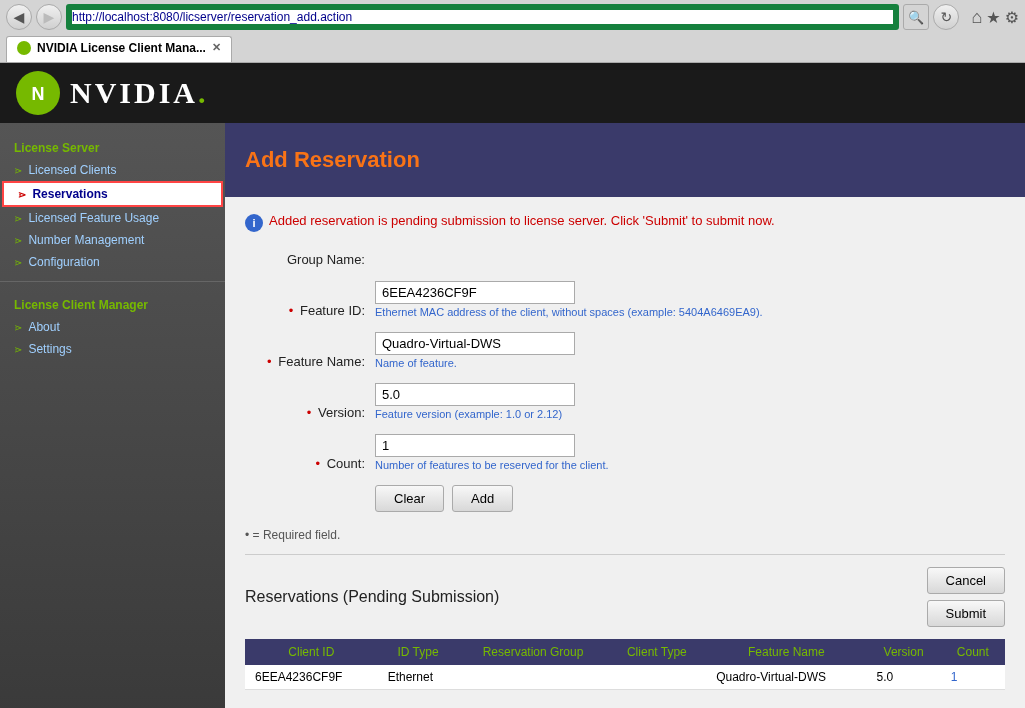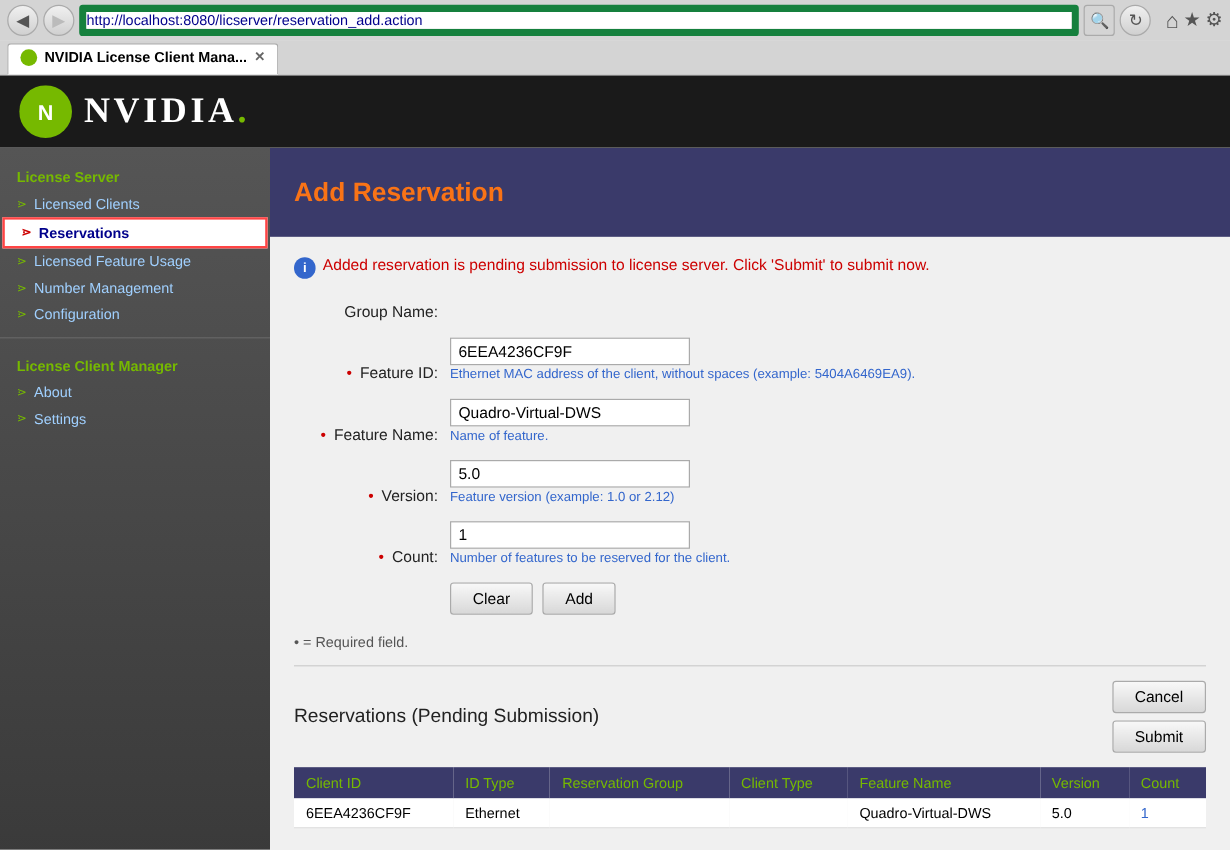--- a/index.html
+++ b/index.html
@@ -129,21 +129,21 @@
     .pending-title { font-size: 16px; color: #222; }
 
     .pending-actions { display: flex; gap: 6px; flex-direction: column; }
 
     
     .data-table { width: 100%; border-collapse: collapse; font-size: 12px; }
     .data-table thead tr {
       background: #3a3a6a; color: #76b900;
     }
     .data-table th {
-      padding: 6px 10px; text-align: left; font-weight: normal; font-size: 12px;
+      padding: 6px 10px; text-align: center; font-weight: normal; font-size: 12px;
     }
     .data-table td { padding: 5px 10px; border-bottom: 1px solid #ddd; }
     .data-table tbody tr:nth-child(even) { background: #f5f5f5; }
     .data-table tbody tr:nth-child(odd) { background: white; }
   </style>
 </head>
 <body>
 
 <div class="browser-chrome">
   <div class="browser-toolbar">

